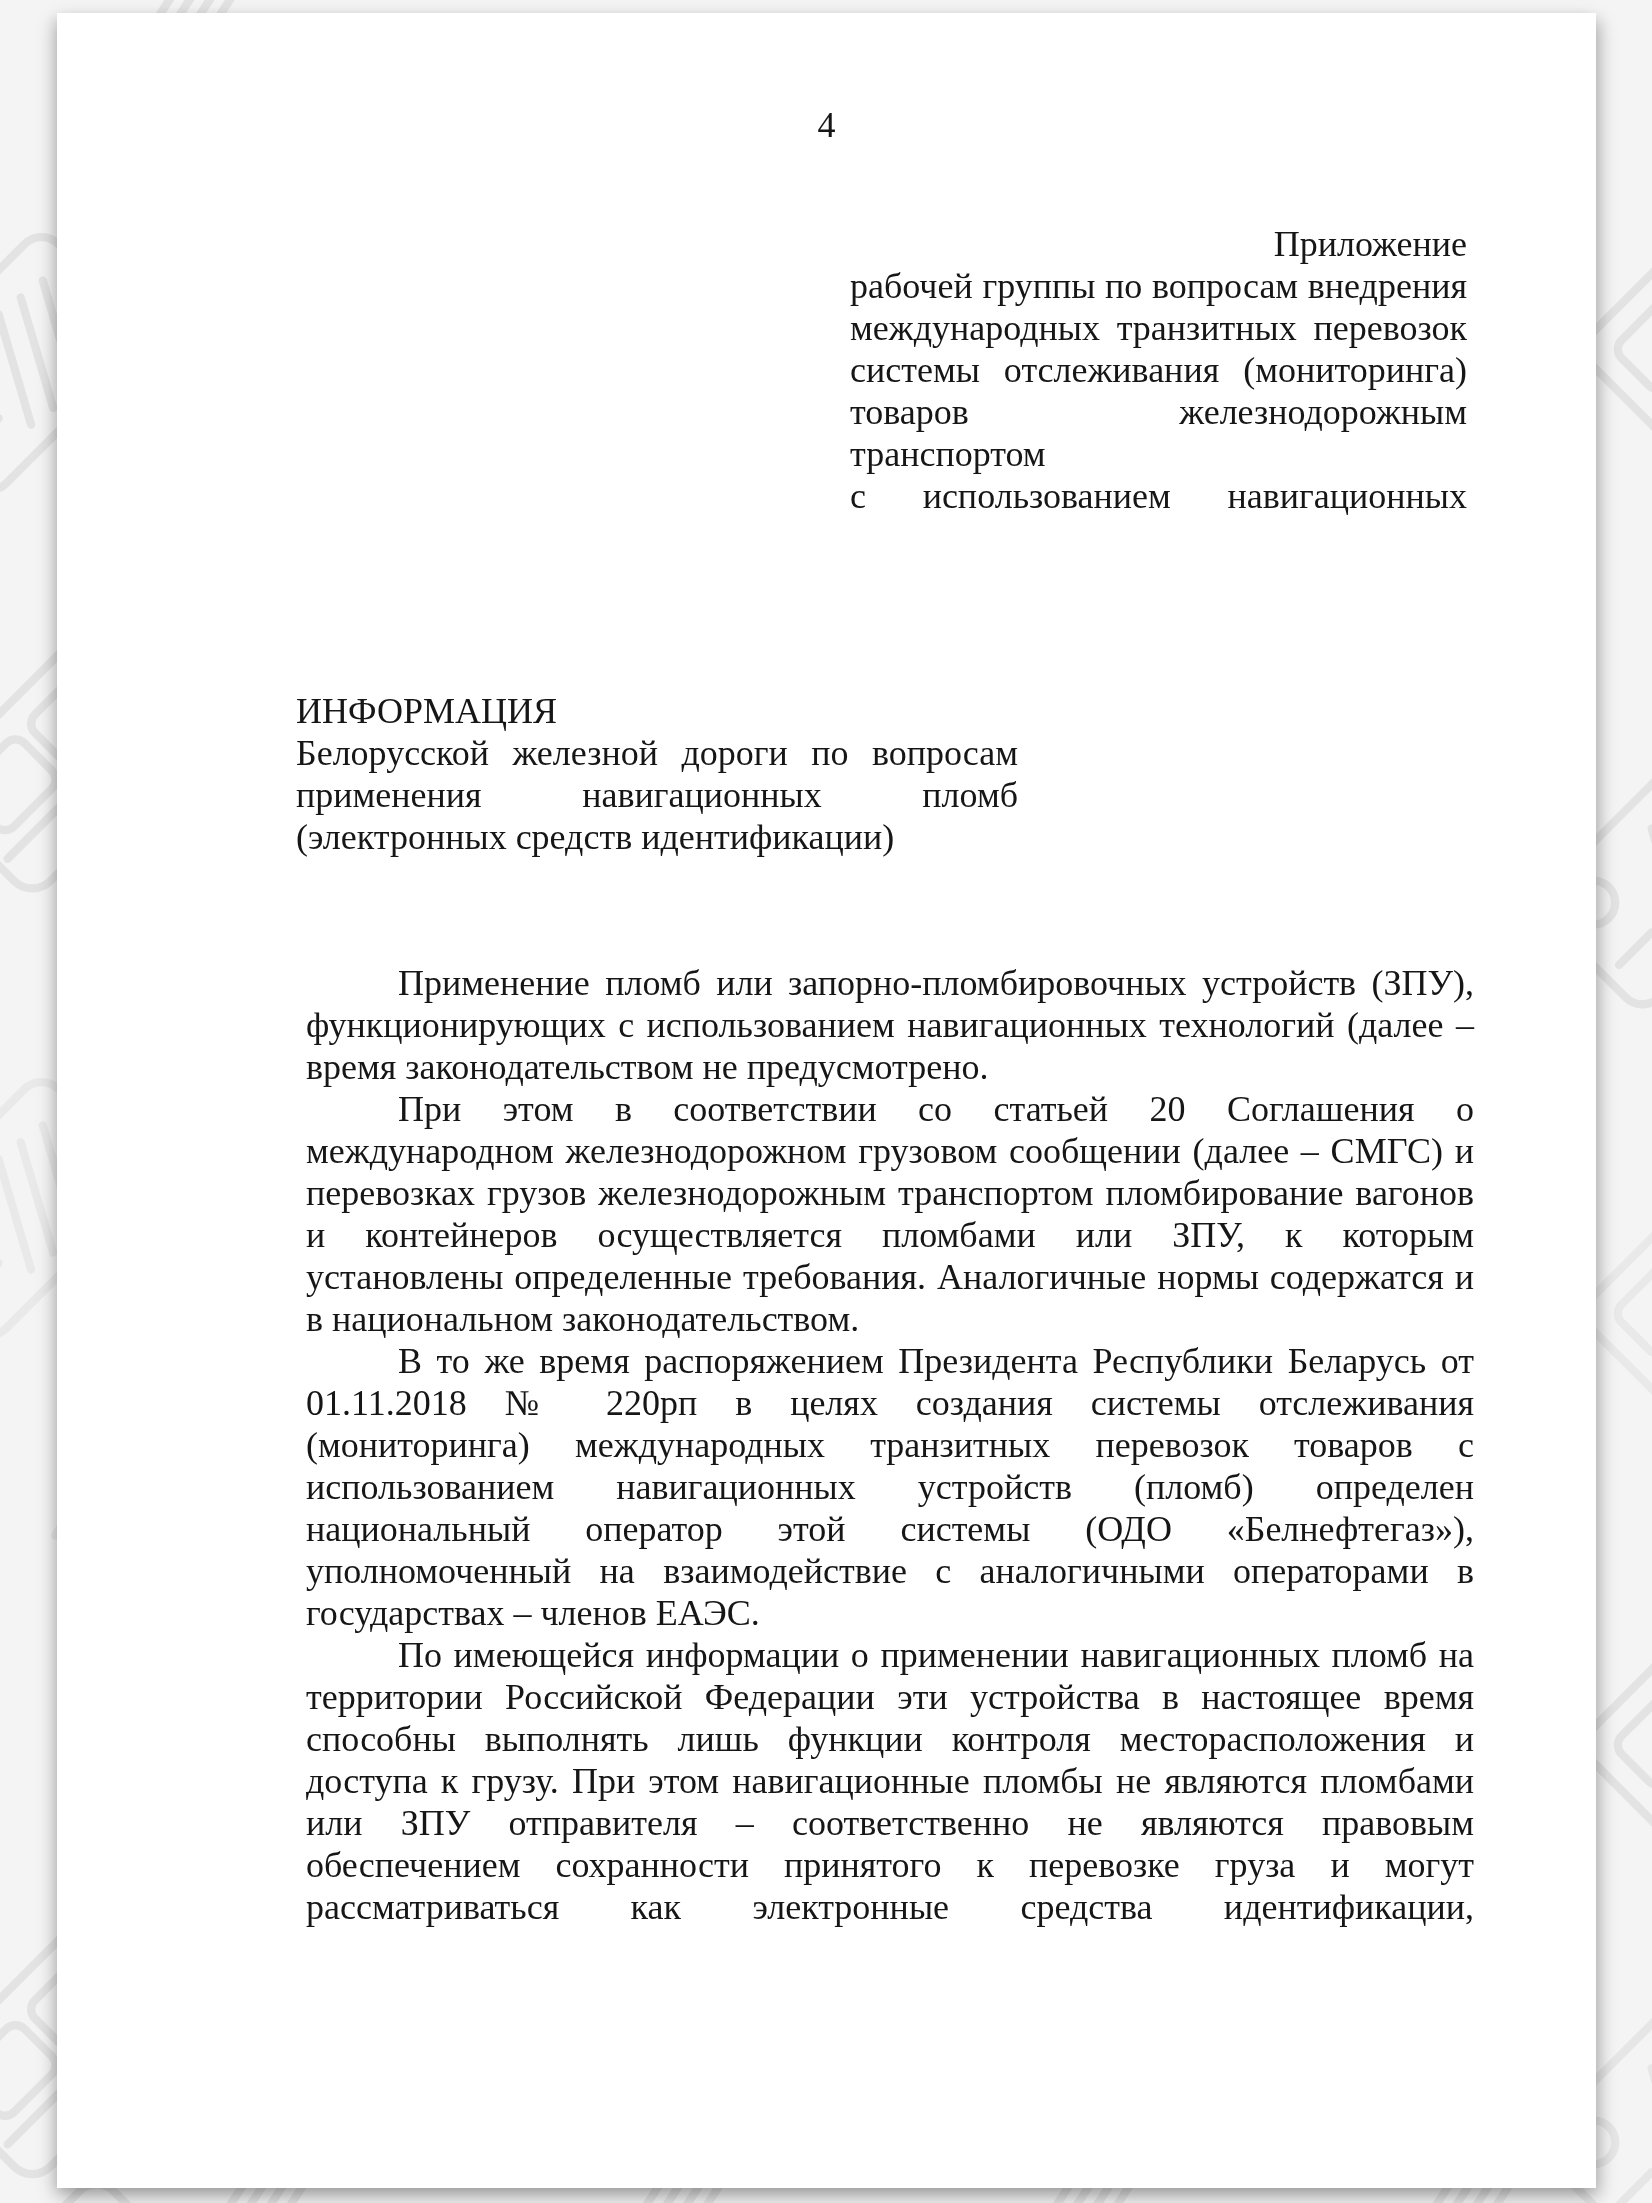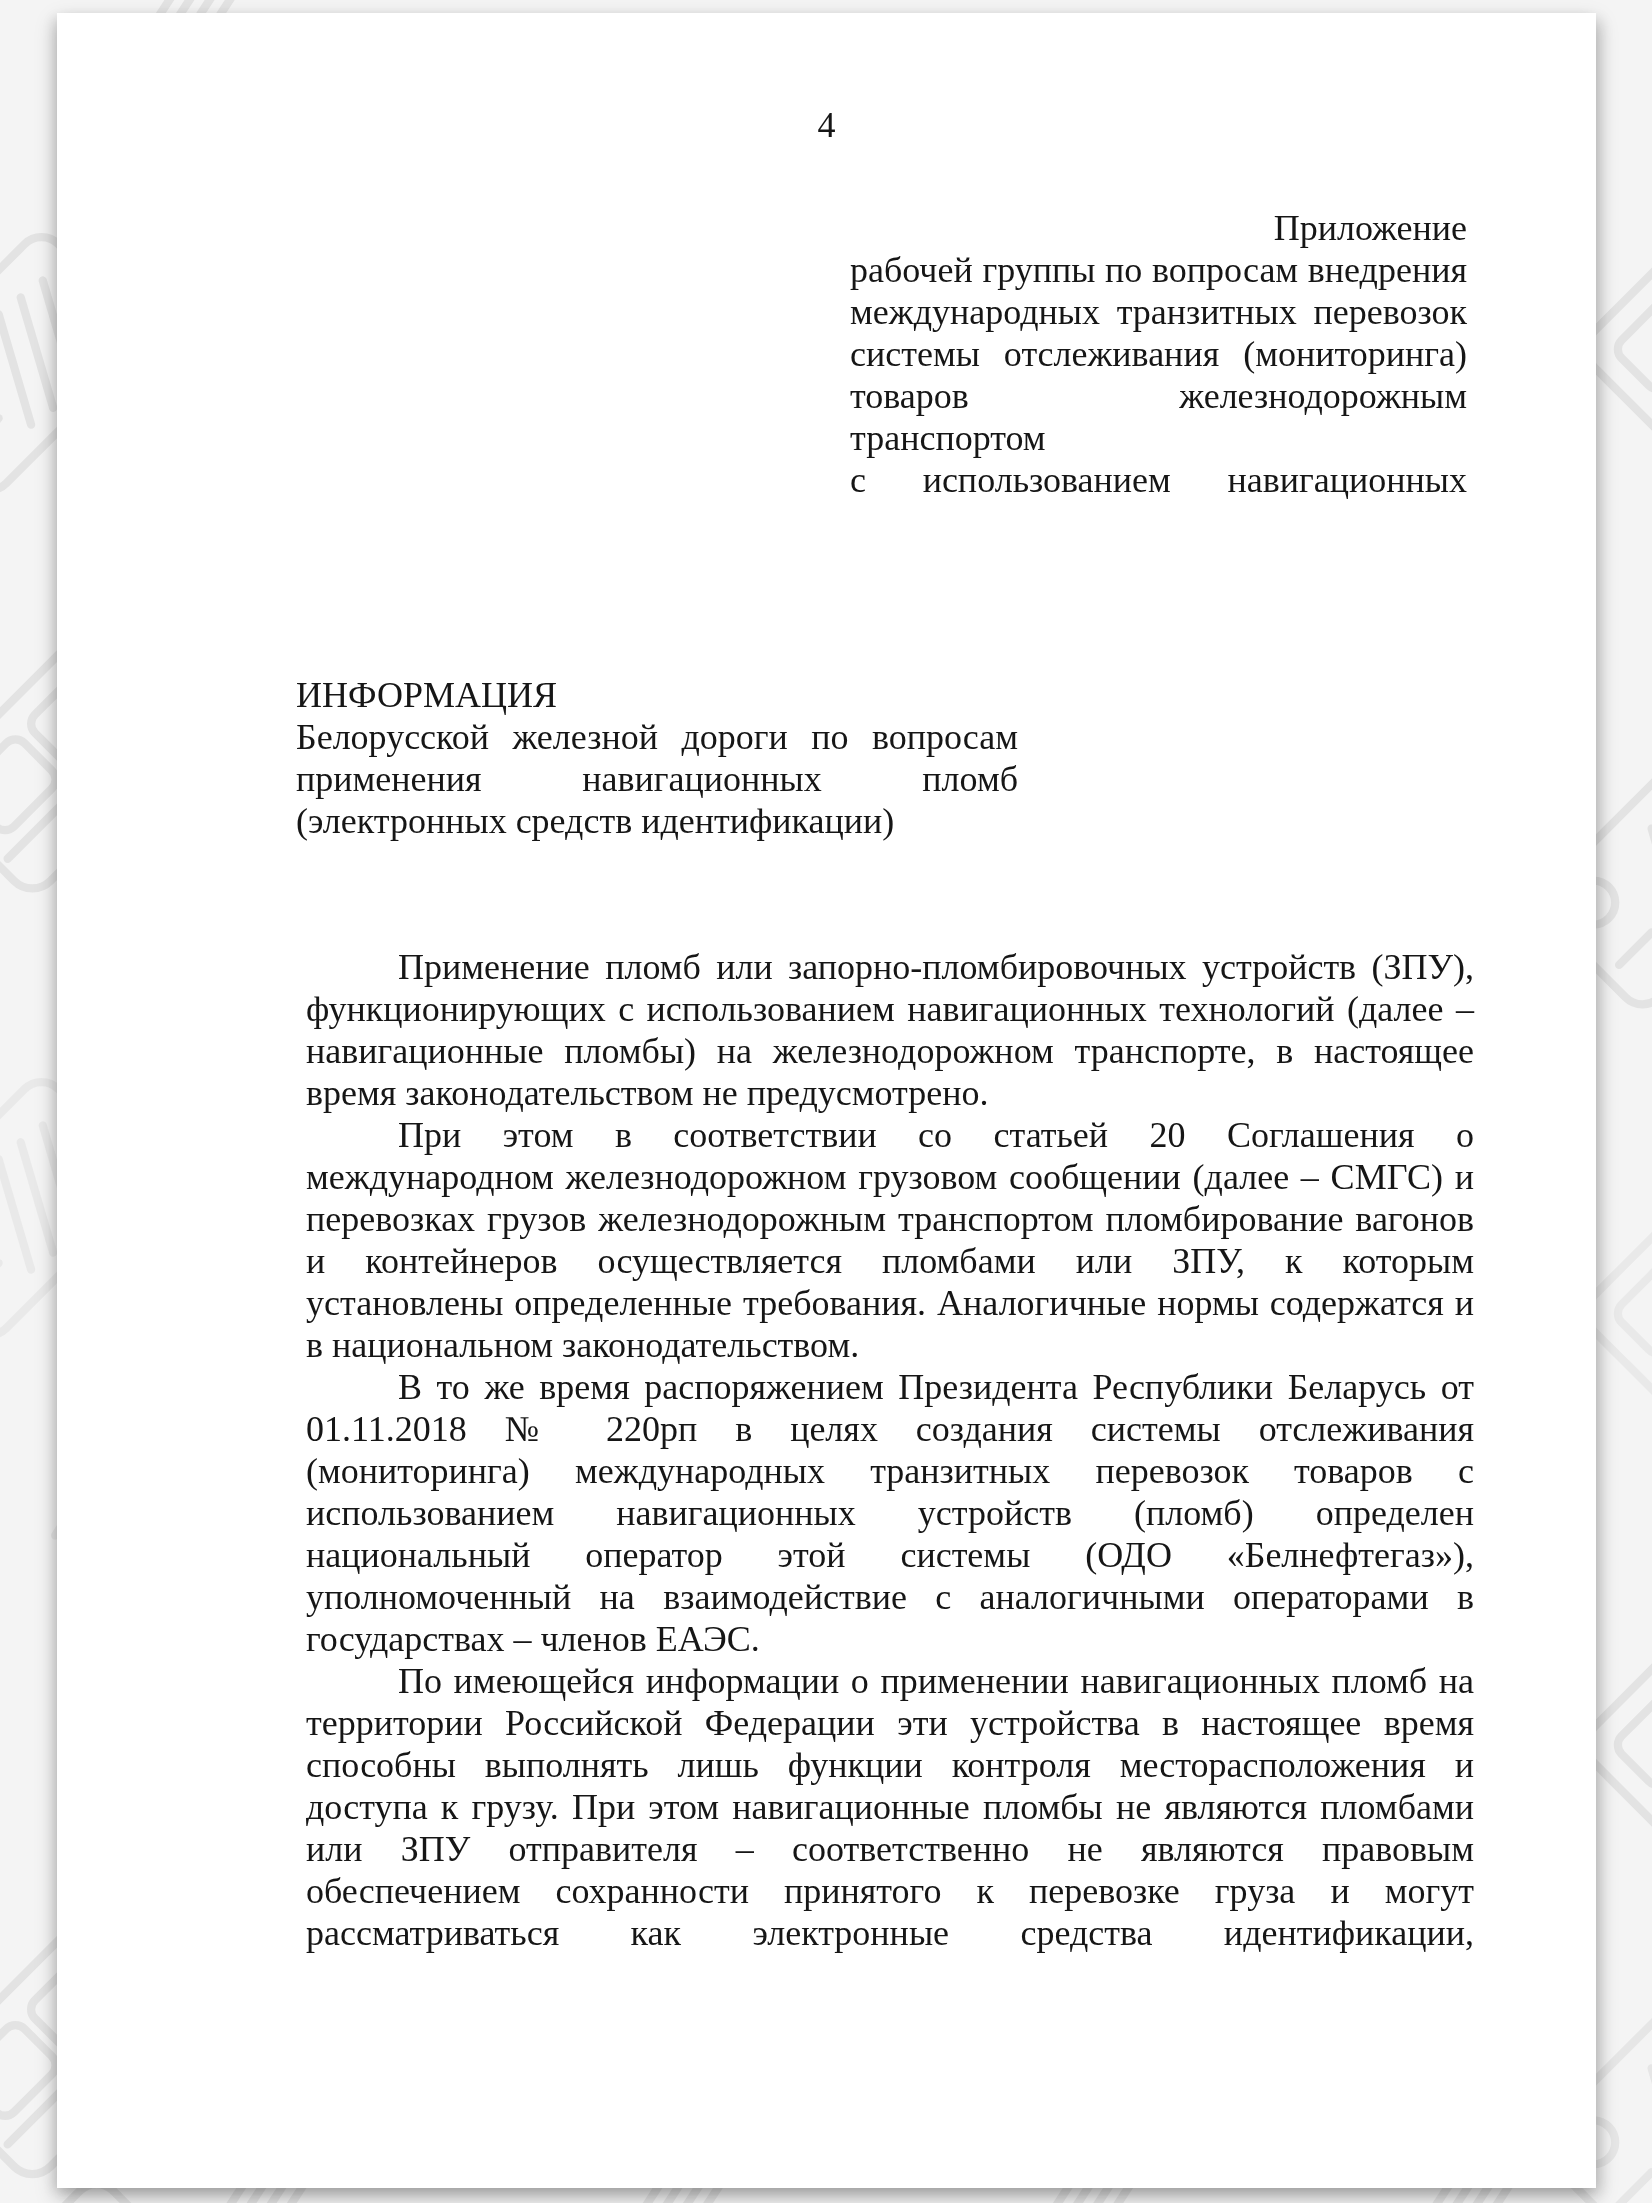--- a/index.html
+++ b/index.html
@@ -11,21 +11,21 @@
   #bg{position:absolute;left:0;top:0;width:1653px;height:2204px;}
   .page{
     position:absolute;left:57px;top:13px;width:1539px;height:2175px;
     background:#ffffff;
     box-shadow:0 9.2px 20px rgba(0,0,0,.25), 5.5px 5.5px 13px rgba(0,0,0,.10), -4.6px 3.7px 11px rgba(0,0,0,.08);
   }
   .pgnum{
     position:absolute;top:92px;left:0;width:100%;
     text-align:center;font-size:36px;line-height:41px;color:#161616;
   }
-  .textblock{position:absolute;color:#161616;font-size:36px;line-height:42px;}
+  .textblock{position:absolute;color:#161616;font-size:36px;line-height:42px;margin-top:16px;}
   .appendix{left:793px;top:194px;width:617px;}
   .info{left:239px;top:661px;width:722px;}
   .bodytext{left:249px;top:933px;width:1168px;}
   .line{text-align:justify;text-align-last:justify;}
   .line.natural{text-align:center;text-align-last:left;}
   .line.title-right{text-align:right;text-align-last:right;}
   .line.indent{padding-left:92px;}
 </style>
 </head>
 <body>
@@ -106,21 +106,20 @@
     <div>
         <div class="line">Белорусской железной дороги по вопросам</div>
         <div class="line">применения навигационных пломб</div>
       </div>
     <div class="line natural">(электронных средств идентификации)</div>
   </div>
 
   <div class="textblock bodytext">
       <div class="line indent">Применение пломб или запорно-пломбировочных устройств (ЗПУ),</div>
       <div class="line">функционирующих с использованием навигационных технологий (далее –</div>
-      <div class="line">навигационные пломбы) на железнодорожном транспорте, в настоящее</div>
       <div class="line natural">время законодательством не предусмотрено.</div>
       <div class="line indent">При этом в соответствии со статьей 20 Соглашения о</div>
       <div class="line">международном железнодорожном грузовом сообщении (далее – СМГС) и</div>
       <div class="line">перевозках грузов железнодорожным транспортом пломбирование вагонов</div>
       <div class="line">и контейнеров осуществляется пломбами или ЗПУ, к которым</div>
       <div class="line">установлены определенные требования. Аналогичные нормы содержатся и</div>
       <div class="line natural">в национальном законодательством.</div>
       <div class="line indent">В то же время распоряжением Президента Республики Беларусь от</div>
       <div class="line">01.11.2018 №&nbsp;220рп в целях создания системы отслеживания</div>
       <div class="line">(мониторинга) международных транзитных перевозок товаров с</div>

